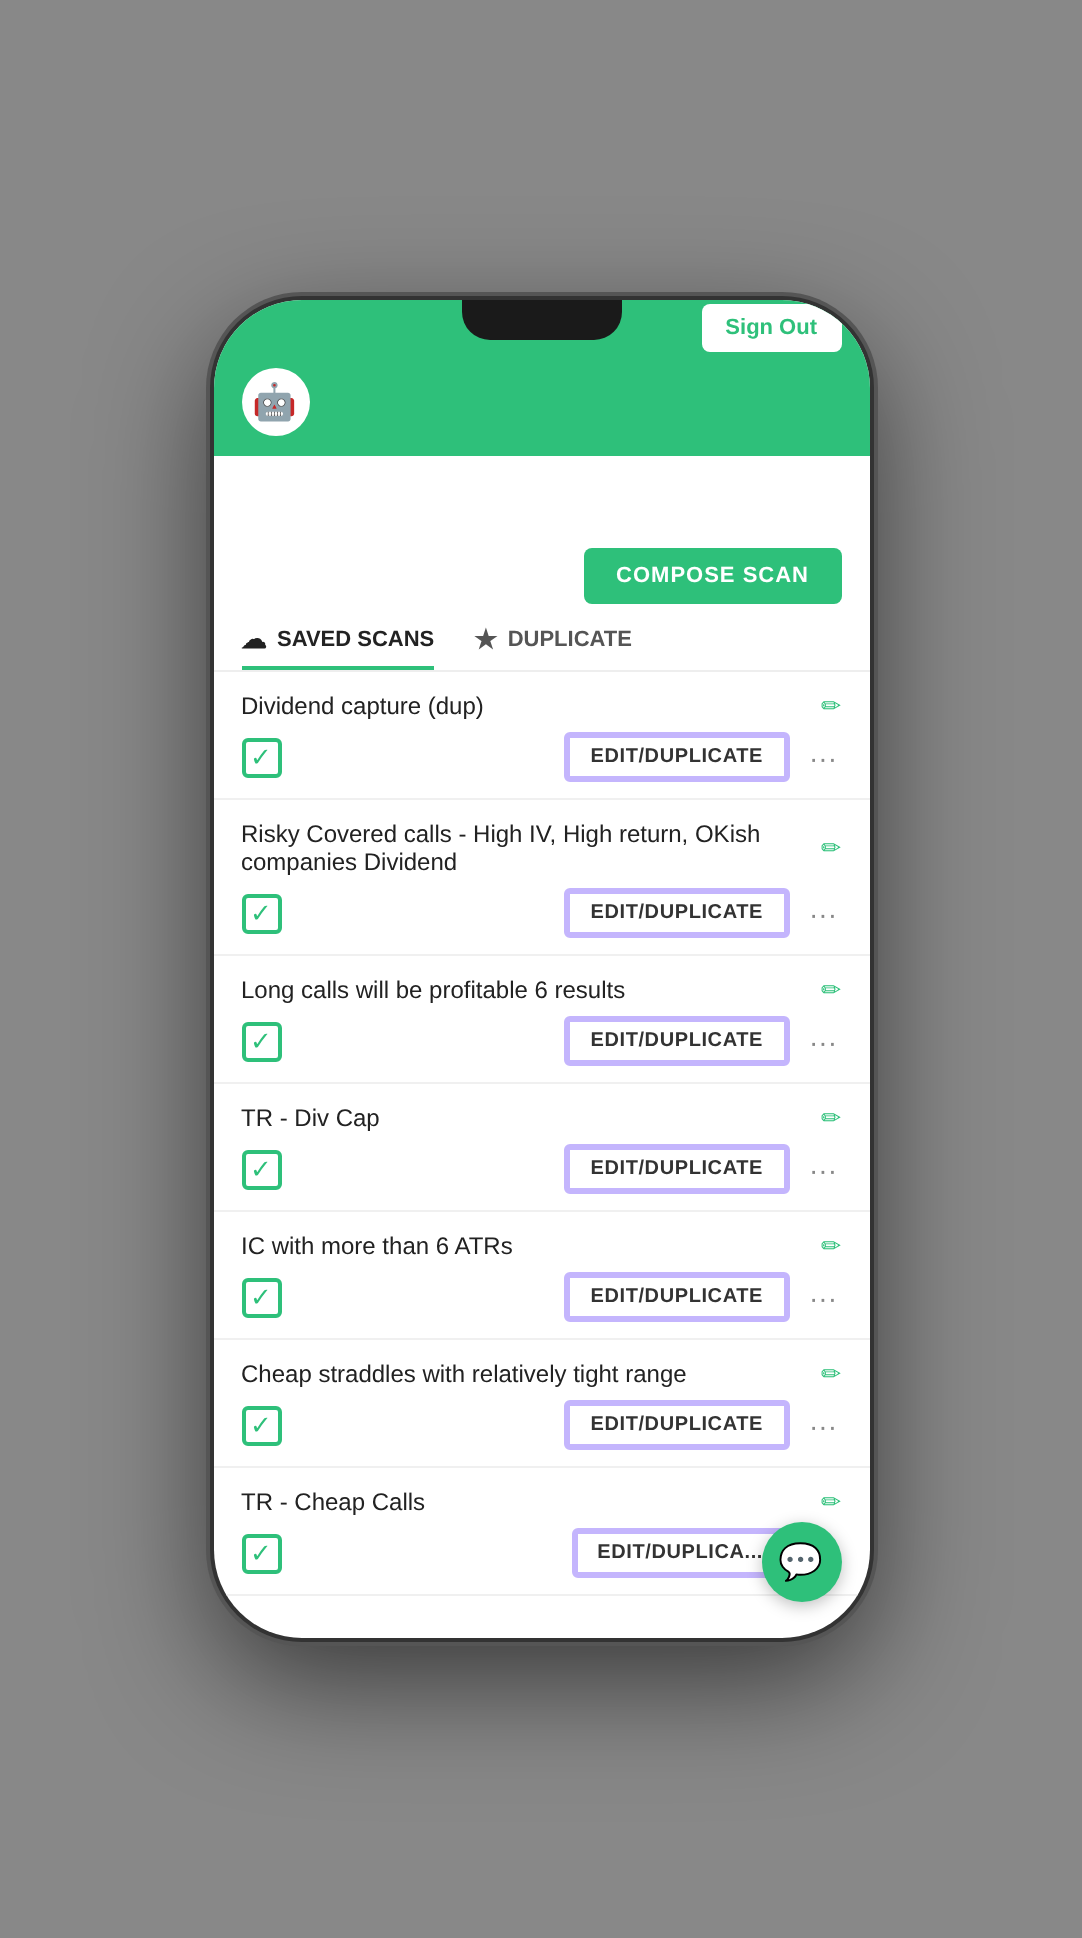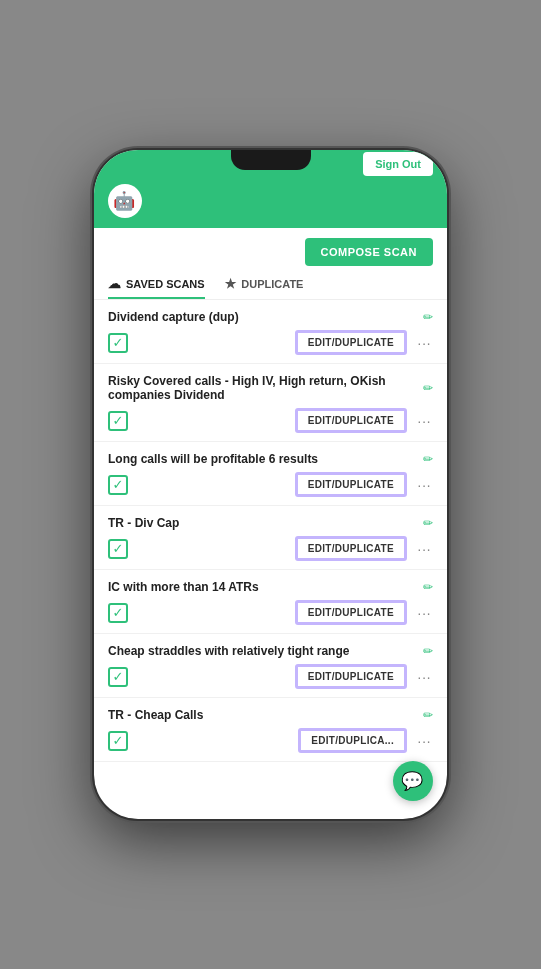--- a/index.html
+++ b/index.html
@@ -5,21 +5,21 @@
     * { box-sizing: border-box; margin: 0; padding: 0; }
     body {
       background: #888;
       display: flex;
       justify-content: center;
       align-items: center;
       min-height: 100vh;
       font-family: -apple-system, BlinkMacSystemFont, 'Segoe UI', Arial, sans-serif;
     }
     .phone-frame {
-      width: 353px;
+      width: 328px;
       height: 669px;
       background: #1a1a1a;
       border-radius: 44px;
       position: relative;
       box-shadow: 0 0 0 2px #333, 0 0 0 4px #555, 0 20px 60px rgba(0,0,0,0.6);
       overflow: hidden;
     }
     .phone-screen {
       position: absolute;
       top: 0; left: 0; right: 0; bottom: 0;
@@ -89,20 +89,21 @@
     .compose-btn {
       background: #2ec07a;
       color: #fff;
       border: none;
       border-radius: 4px;
       padding: 8px 16px;
       font-size: 11px;
       font-weight: 800;
       letter-spacing: 0.5px;
       cursor: pointer;
+      margin-top: 36px;
     }
     
     .tabs {
       display: flex;
       align-items: center;
       padding: 0 14px;
       border-bottom: 1px solid #eee;
       gap: 20px;
     }
     .tab {
@@ -134,21 +135,21 @@
       padding: 10px 14px 8px 14px;
     }
     .scan-title-row {
       display: flex;
       align-items: center;
       gap: 6px;
       margin-bottom: 6px;
     }
     .scan-title {
       font-size: 12px;
-      font-weight: 700;
+      font-weight: 400;
       color: #222;
       flex: 1;
     }
     .edit-icon {
       color: #2ec07a;
       font-size: 12px;
       cursor: pointer;
     }
     .scan-actions {
       display: flex;
@@ -280,21 +281,21 @@
       <span class="edit-icon">✏</span>
     </div>
     <div class="scan-actions">
       <div class="checkbox-green">✓</div>
       <button class="edit-dup-btn">EDIT/DUPLICATE</button>
       <span class="more-dots">···</span>
     </div>
   </div>
         <div class="scan-item">
     <div class="scan-title-row">
-      <span class="scan-title">IC with more than 14 ATRs</span>
+      <span class="scan-title">IC with more than 6 ATRs</span>
       <span class="edit-icon">✏</span>
     </div>
     <div class="scan-actions">
       <div class="checkbox-green">✓</div>
       <button class="edit-dup-btn">EDIT/DUPLICATE</button>
       <span class="more-dots">···</span>
     </div>
   </div>
         <div class="scan-item">
     <div class="scan-title-row">

